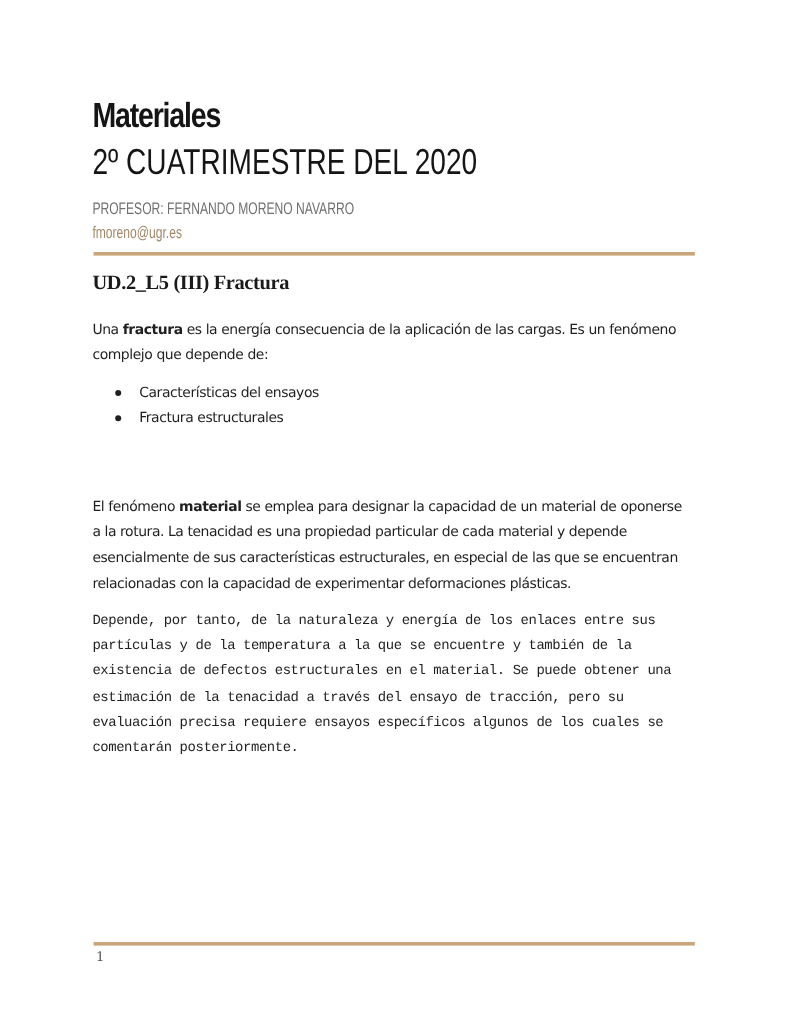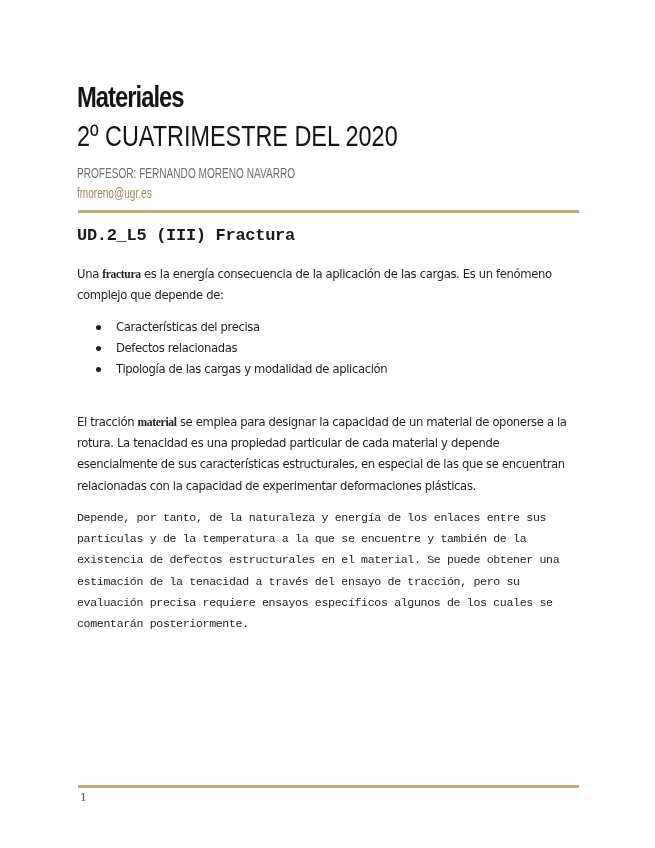--- a/index.html
+++ b/index.html
@@ -5,23 +5,23 @@
   html, body { margin: 0; padding: 0; background: #ffffff; }
   body { width: 655px; height: 848px; position: relative; overflow: hidden; font-family: "DejaVu Sans", sans-serif; color: #1f1f1f; }
   .page { position: absolute; left: 0; top: 0; width: 655px; height: 848px; }
   .title { position: absolute; left: 77px; top: 80px; font-family: "Liberation Sans", sans-serif; font-size: 29px; font-weight: bold; letter-spacing: -1.2px; transform: scaleX(0.82); transform-origin: left top; color: #151515; line-height: 34px; white-space: nowrap; }
   .subtitle { position: absolute; left: 77px; top: 118px; font-family: "Liberation Sans", sans-serif; font-size: 30px; letter-spacing: 0px; transform: scaleX(0.78); transform-origin: left top; color: #151515; line-height: 36px; white-space: nowrap; }
   .prof { position: absolute; left: 77px; top: 165px; font-family: "Liberation Sans", sans-serif; font-size: 14px; transform: scaleX(0.72); transform-origin: left top; color: #707070; white-space: nowrap; line-height: 16px; }
   .email { position: absolute; left: 77px; top: 185px; font-family: "Liberation Sans", sans-serif; font-size: 14px; transform: scaleX(0.72); transform-origin: left top; color: #a08868; white-space: nowrap; line-height: 16px; }
   .rule { position: absolute; left: 78px; width: 501px; height: 3px; background: #c9a67a; }
   .rule.top { top: 210px; }
   .rule.bottom { top: 785px; }
-  .heading { position: absolute; left: 77px; top: 226px; font-family: Liberation Mono, monospace; font-size: 17px; font-weight: bold; color: #1a1a1a; white-space: nowrap; letter-spacing: -0.3px; }
+  .heading { position: absolute; left: 77px; top: 226px; font-family: Liberation Serif, serif; font-size: 17px; font-weight: bold; color: #1a1a1a; white-space: nowrap; letter-spacing: -0.3px; }
   .para { position: absolute; left: 77px; width: 500px; font-size: 11.6px; line-height: 21.2px; color: #1f1f1f; letter-spacing: -0.35px; }
-  .para b { font-weight: bold; font-family: Liberation Serif, serif; }
+  .para b { font-weight: bold; }
   .p1 { top: 264px; }
   .p2 { top: 412px; }
   .p3 { top: 507px; font-family: Liberation Mono, monospace; }
   .list { position: absolute; left: 77px; top: 317px; margin: 0; padding: 0; list-style: none; font-size: 11.6px; line-height: 21px; letter-spacing: -0.35px; }
   .list li { position: relative; padding-left: 39px; }
   .list li .bullet { position: absolute; left: 19px; top: 8px; width: 5px; height: 5px; border-radius: 50%; background: #1f1f1f; }
   .pagenum { position: absolute; left: 80px; top: 791px; font-family: "DejaVu Serif", serif; font-size: 11px; color: #555555; }
 </style>
 </head>
 <body>
@@ -33,26 +33,25 @@
   <div class="email">fmoreno@ugr.es</div>
   <div class="rule top"></div>
 
   <div class="heading">UD.2_L5 (III) Fractura</div>
 
   <div class="para p1">
     <span>Una </span><b>fractura</b><span> es la energía consecuencia de la aplicación de las cargas. Es un fenómeno complejo que depende de:</span>
   </div>
 
   <ul class="list">
-    <li><span class="bullet"></span><span>Características del precisa</span></li>
-    <li><span class="bullet"></span><span>Defectos relacionadas</span></li>
-    <li><span class="bullet"></span><span>Tipología de las cargas y modalidad de aplicación</span></li>
+    <li><span class="bullet"></span><span>Características del ensayos</span></li>
+    <li><span class="bullet"></span><span>Fractura estructurales</span></li>
   </ul>
 
   <div class="para p2">
-    <span>El tracción </span><b>material</b><span> se emplea para designar la capacidad de un material de oponerse a la rotura. La tenacidad es una propiedad particular de cada material y depende esencialmente de sus características estructurales, en especial de las que se encuentran relacionadas con la capacidad de experimentar deformaciones plásticas.</span>
+    <span>El fenómeno </span><b>material</b><span> se emplea para designar la capacidad de un material de oponerse a la rotura. La tenacidad es una propiedad particular de cada material y depende esencialmente de sus características estructurales, en especial de las que se encuentran relacionadas con la capacidad de experimentar deformaciones plásticas.</span>
   </div>
 
   <div class="para p3">Depende, por tanto, de la naturaleza y energía de los enlaces entre sus partículas y de la temperatura a la que se encuentre y también de la existencia de defectos estructurales en el material. Se puede obtener una estimación de la tenacidad a través del ensayo de tracción, pero su evaluación precisa requiere ensayos específicos algunos de los cuales se comentarán posteriormente.</div>
 
   <div class="rule bottom"></div>
   <div class="pagenum">1</div>
 </div>
 
 </body></html>

